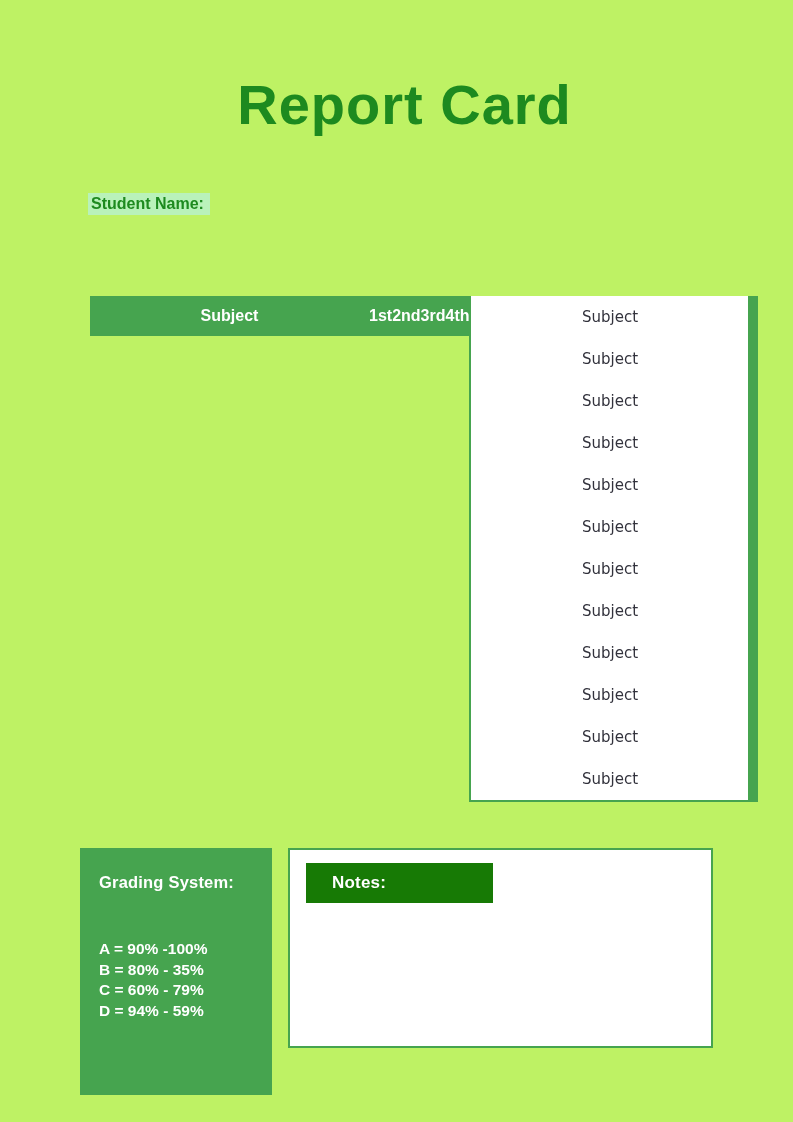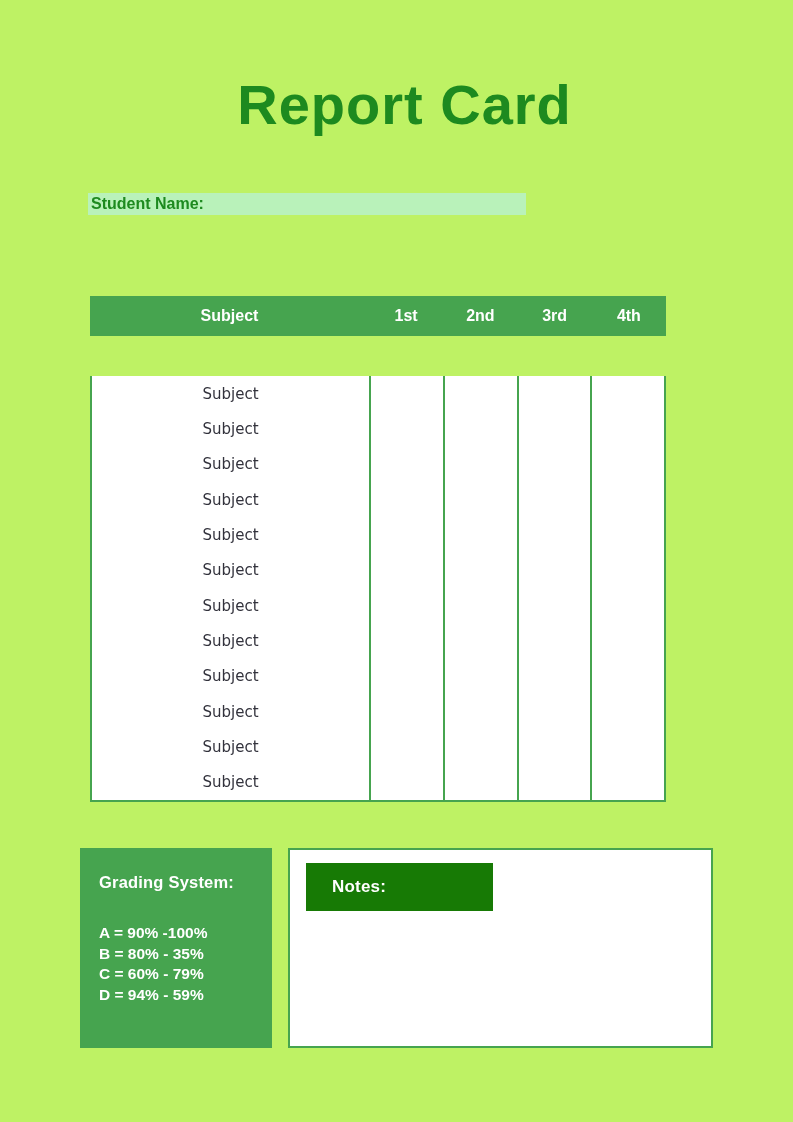--- a/index.html
+++ b/index.html
@@ -9,51 +9,51 @@
     background:#bef264; overflow:hidden;
     font-family:"Liberation Sans","DejaVu Sans",sans-serif;
   }
   .title {
     position:absolute; top:76px; left:8px; width:100%;
     text-align:center; font-size:56px; line-height:1.05; font-weight:800;
     letter-spacing:1px; color:var(--dark-green,#1d8a1f);
   }
   
   .info { position:absolute; left:88px; top:193px; width:438px;
-    display:flex; flex-direction:column; gap:9px; }
+    display:flex; gap:9px; }
   .info-bar { height:22px; background:var(--light-green,#b9f2ba);
     display:flex; align-items:center; padding-left:3px; }
   .info-label { font-weight:700; font-size:16px; color:var(--dark-green,#1d8a1f); white-space:nowrap; }
   .info-value { flex:1; font-size:14px; color:#333; padding-left:6px; }
   
   .gtable { position:absolute; left:90px; top:296px; width:576px; height:506px;
-    display:flex; flex-direction:column;gap:40px; }
+    display:flex; flex-direction:row; }
   .thead { display:flex; height:40px; background:var(--medium-green,#46a44f);
     color:#ffffff; font-weight:700; font-size:16px; flex:none; }
   .hcell { display:flex; align-items:center; justify-content:center; }
   .hcell-subject { width:279px; }
   .hcell-grade { flex:1; }
   .tbody { flex:1; display:flex; flex-direction:column;
     border:2px solid var(--medium-green,#46a44f); border-top:none; background:#ffffff; }
   .trow { flex:1; display:flex; }
   .subject-cell { width:277px; display:flex; align-items:center; justify-content:center;
     font-family:"DejaVu Sans",sans-serif; font-size:15px; font-weight:400; color:#32323c; }
   .grade-cell { flex:1; border-left:2px solid var(--medium-green,#46a44f);
     display:flex; align-items:center; justify-content:center;
     font-size:15px; color:#32323c; }
   
-  .grading { position:absolute; left:80px; top:848px; width:192px; height:200px;
+  .grading { position:absolute; left:80px; top:848px; width:192px; height:247px;
     background:var(--medium-green,#46a44f); color:#ffffff; padding:25px 18px 18px 19px; }
   .grading-title { font-size:16.5px; font-weight:700; letter-spacing:0.2px; }
-  .grading-scale { margin-top:31px; }
+  .grading-scale { margin-top:47px; }
   .grading-scale .scale-line { font-size:15.5px; font-weight:700; line-height:20.5px; white-space:nowrap; }
   
   .notes { position:absolute; left:288px; top:848px; width:425px; height:200px;
     background:#ffffff; border:2px solid var(--medium-green,#46a44f); }
-  .notes-header { position:absolute; left:16px; top:13px; width:187px; height:48px;
+  .notes-header { position:absolute; left:16px; top:13px; width:187px; height:40px;
     background:var(--notes-green,#177a05); color:#ffffff;
     display:flex; align-items:center; padding-left:26px;
     font-weight:700; font-size:17px; letter-spacing:0.2px; }
   .notes-area { position:absolute; left:16px; top:62px; right:12px; bottom:10px;
     font-size:14px; color:#333; }
 </style>
 </head>
 <body>
 
 <div class="page">

